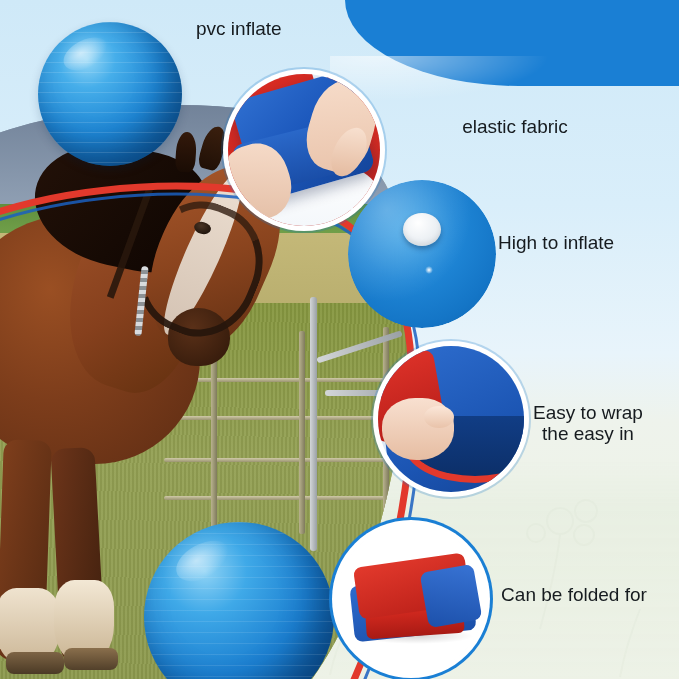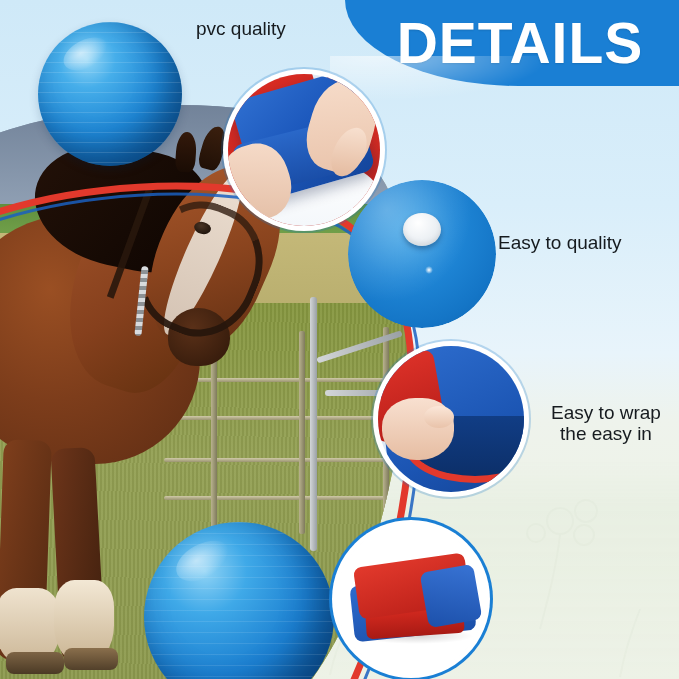--- a/index.html
+++ b/index.html
@@ -196,21 +196,21 @@
   .c5-bluetop{position:absolute;left:88px;top:44px;width:54px;height:56px;border-radius:8px;
     background:linear-gradient(200deg,#3873d4,#1c50aa);transform:rotate(-10deg);}
   .c5-shadow{position:absolute;left:22px;top:104px;width:116px;height:16px;border-radius:50%;
     background:radial-gradient(ellipse,rgba(0,0,0,.16),rgba(0,0,0,0) 70%);}
   
   .label{position:absolute;color:#161b1f;font-size:19px;line-height:1.12;
     font-family:"Liberation Sans", sans-serif;}
   #lbl1{left:196px;top:18px;width:150px;text-align:left;}
   #lbl2{left:380px;top:116px;width:270px;text-align:center;}
   #lbl3{left:498px;top:232px;width:175px;text-align:left;}
-  #lbl4{left:533px;top:402px;width:146px;text-align:center;}
+  #lbl4{left:515px;top:402px;width:146px;text-align:center;}
   #lbl5{left:474px;top:584px;width:200px;text-align:center;}
   .lbl-line{display:block;white-space:nowrap;}
 </style>
 </head>
 <body>
 
 <div id="stage">
 
   <div class="watermark">
     <div class="wm-band"></div>
@@ -281,23 +281,20 @@
   </div>
 
   <svg class="photo-edge" viewBox="0 0 436 600">
     <path d="M -10 134 C 86 100, 212 92, 304 116 C 372 134, 412 186, 420 262
              C 428 346, 414 428, 396 500 C 378 576, 352 626, 318 678" fill="none" stroke="#e2392c" stroke-width="7"></path>
     <path d="M -10 142 C 86 108, 212 100, 304 124 C 372 142, 420 192, 428 268
              C 436 352, 422 434, 404 506 C 386 582, 360 632, 326 684" fill="none" stroke="#1a5fbf" stroke-width="3" opacity=".85"></path>
   </svg>
 
   <div class="banner"></div>
-  <div class="banner-inner">
-    <div class="banner-title">DETAILS</div>
-  </div>
   <div class="banner-sheen"></div>
 
   <div class="ball-top">
     <div class="ball-top-gloss"></div>
   </div>
 
   <div id="c2" class="callout c-ring-white">
     <div class="c2-red"></div>
     <div class="c2-red2"></div>
     <div class="c2-white"></div>
@@ -326,31 +323,33 @@
 
   <div id="c5" class="callout c-ring-blue">
     <div class="c5-shadow"></div>
     <div class="c5-blue"></div>
     <div class="c5-redlow"></div>
     <div class="c5-red"></div>
     <div class="c5-bluetop"></div>
   </div>
 
   <div id="lbl1" class="label">
-    <span class="lbl-line">pvc quality</span>
+    <span class="lbl-line">pvc inflate</span>
   </div>
 
   <div id="lbl2" class="label">
+    <span class="lbl-line">elastic fabric</span>
   </div>
 
   <div id="lbl3" class="label">
-    <span class="lbl-line">Easy to quality</span>
+    <span class="lbl-line">High to inflate</span>
   </div>
 
   <div id="lbl4" class="label">
     <span class="lbl-line">Easy to wrap</span>
     <span class="lbl-line">the easy in</span>
   </div>
 
   <div id="lbl5" class="label">
+    <span class="lbl-line">Can be folded for</span>
   </div>
 
 </div>
 
 </body></html>

